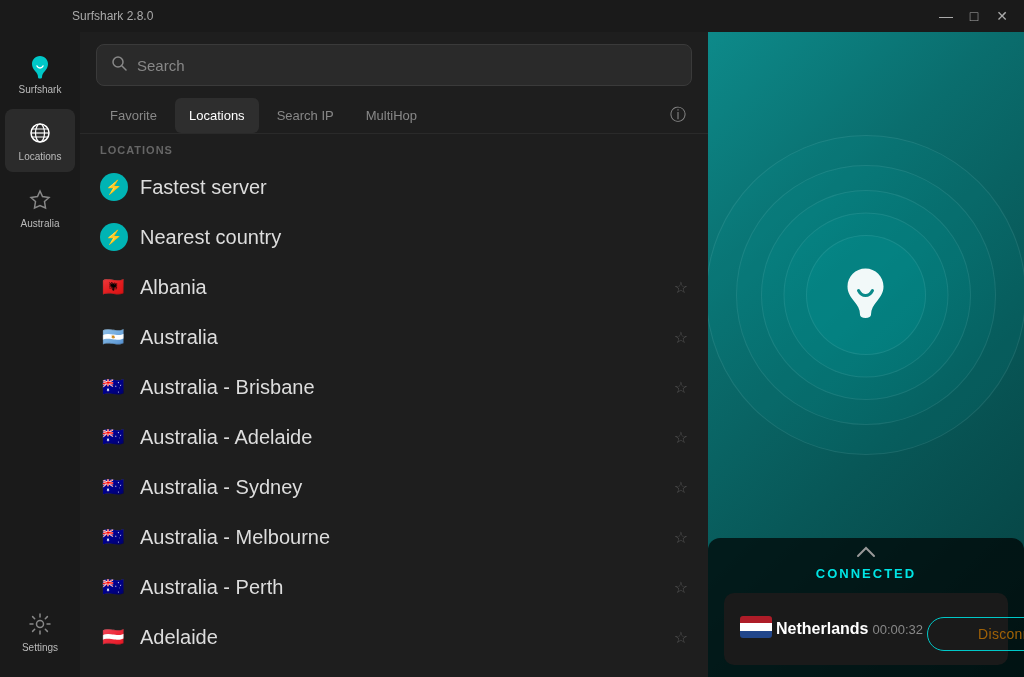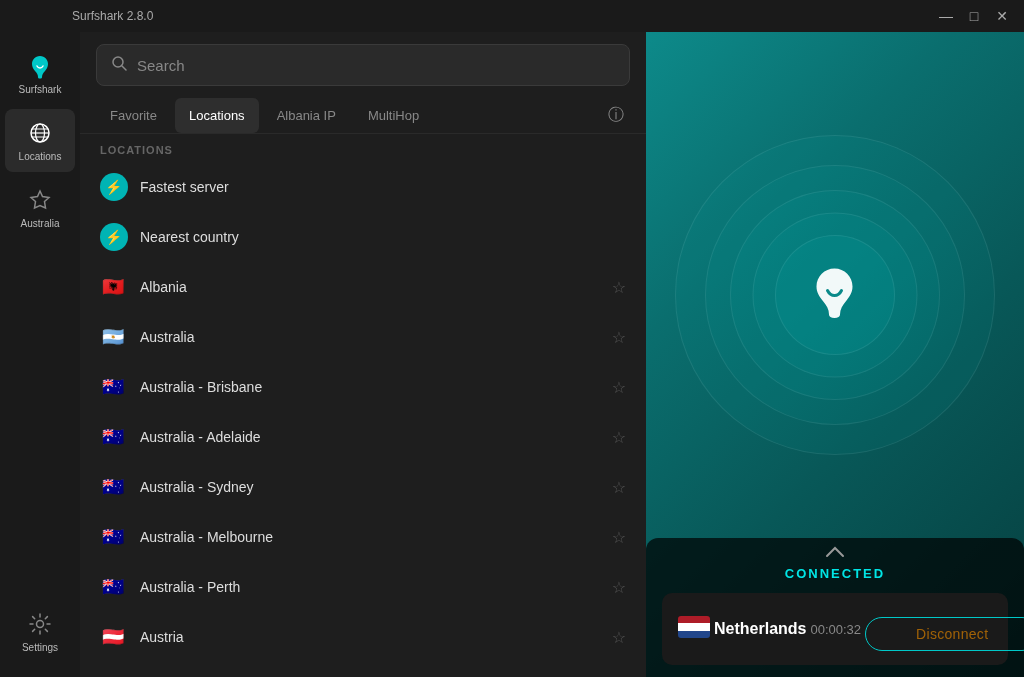--- a/index.html
+++ b/index.html
@@ -206,31 +206,31 @@
       align-items: center;
       justify-content: center;
       font-size: 14px;
       color: #fff;
       flex-shrink: 0;
     }
 
     .location-name {
       flex: 1;
       color: #ddd;
-      font-size: 14px;
+      font-size: 20px;
     }
     .location-star {
       color: #555;
       font-size: 16px;
       cursor: pointer;
     }
 
     
     .vpn-panel {
-      width: 378px;
+      width: 316px;
       background: linear-gradient(135deg, #0d8a8a 0%, #0a6e6e 30%, #085858 60%, #063f3f 100%);
       display: flex;
       flex-direction: column;
       align-items: center;
       position: relative;
       flex-shrink: 0;
       overflow: hidden;
     }
 
     .vpn-circles {
@@ -398,21 +398,21 @@
             <line x1="11" y1="11" x2="15" y2="15" stroke="#888" stroke-width="1.5" stroke-linecap="round"></line>
           </svg>
         </span>
         <input class="search-input" type="text" placeholder="Search" style="">
       </div>
     </div>
 
     <div class="tabs-container">
       <div class="tab">Favorite</div>
       <div class="tab active">Locations</div>
-      <div class="tab">Albania IP</div>
+      <div class="tab">Search IP</div>
       <div class="tab">MultiHop</div>
       <div class="tab-info">ⓘ</div>
     </div>
 
     <div class="location-list">
       <div class="section-header">LOCATIONS</div>
 
       <div class="location-item">
         <div class="flag-special">⚡</div>
         <span class="location-name">Fastest server</span>
@@ -460,21 +460,21 @@
       </div>
 
       <div class="location-item">
         <span class="location-flag">🇦🇺</span>
         <span class="location-name">Australia - Perth</span>
         <span class="location-star">☆</span>
       </div>
 
       <div class="location-item">
         <span class="location-flag">🇦🇹</span>
-        <span class="location-name">Austria</span>
+        <span class="location-name">Adelaide</span>
         <span class="location-star">☆</span>
       </div>
 
       <div class="location-item">
         <span class="location-flag">🇧🇪</span>
 
       </div>
 
     </div>
   </div>

